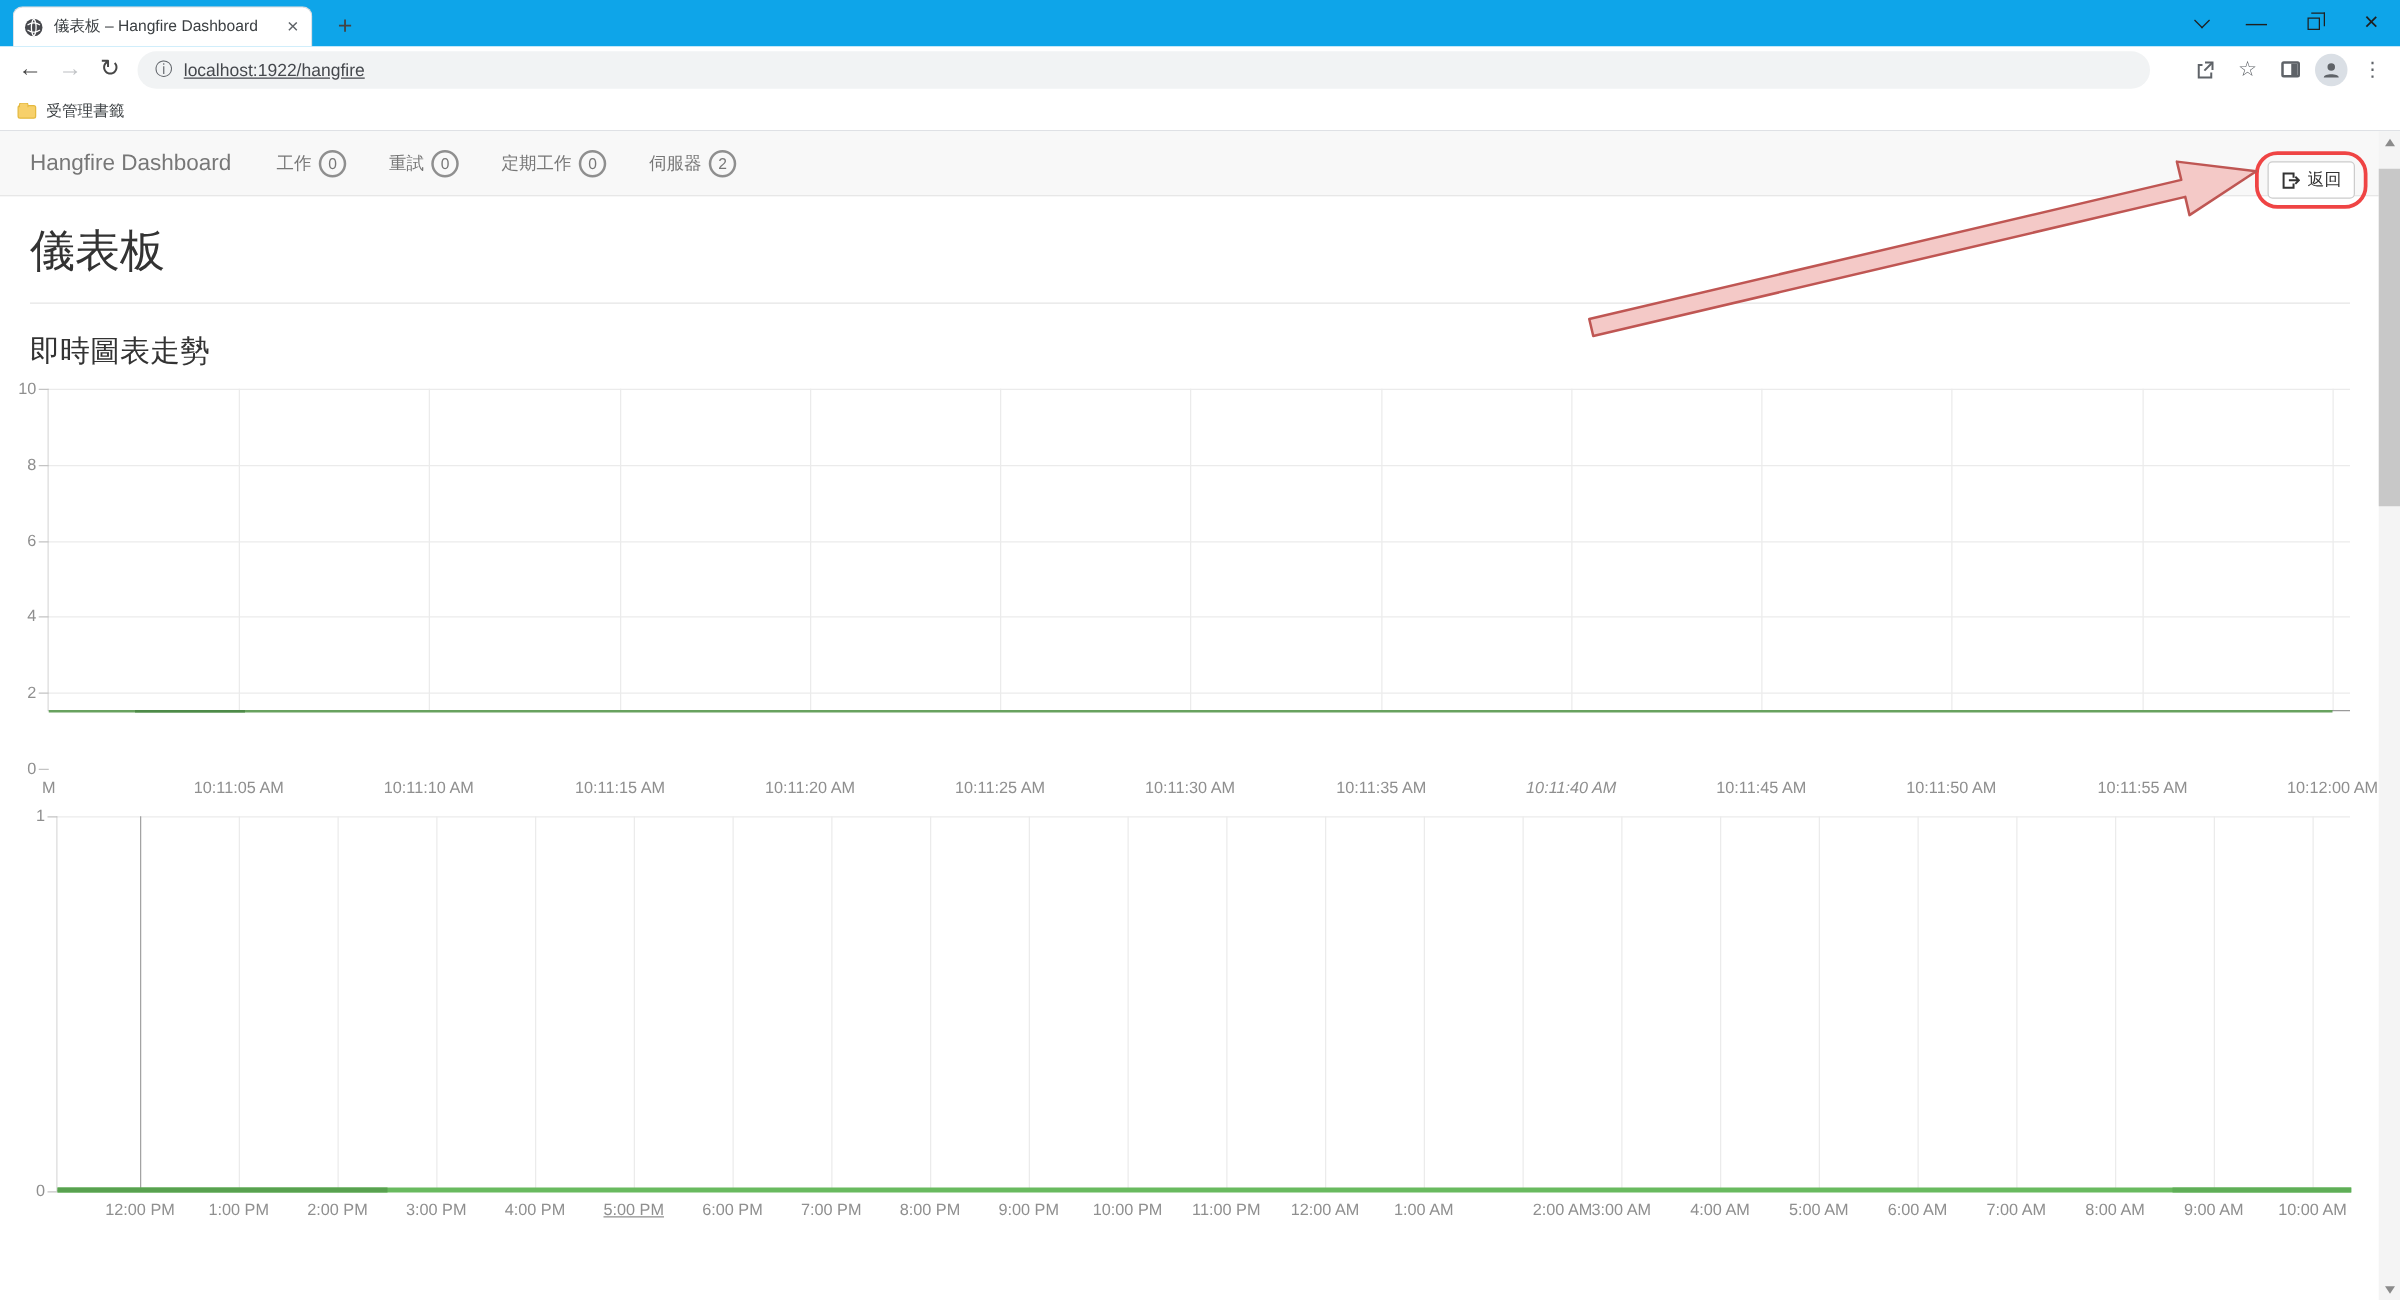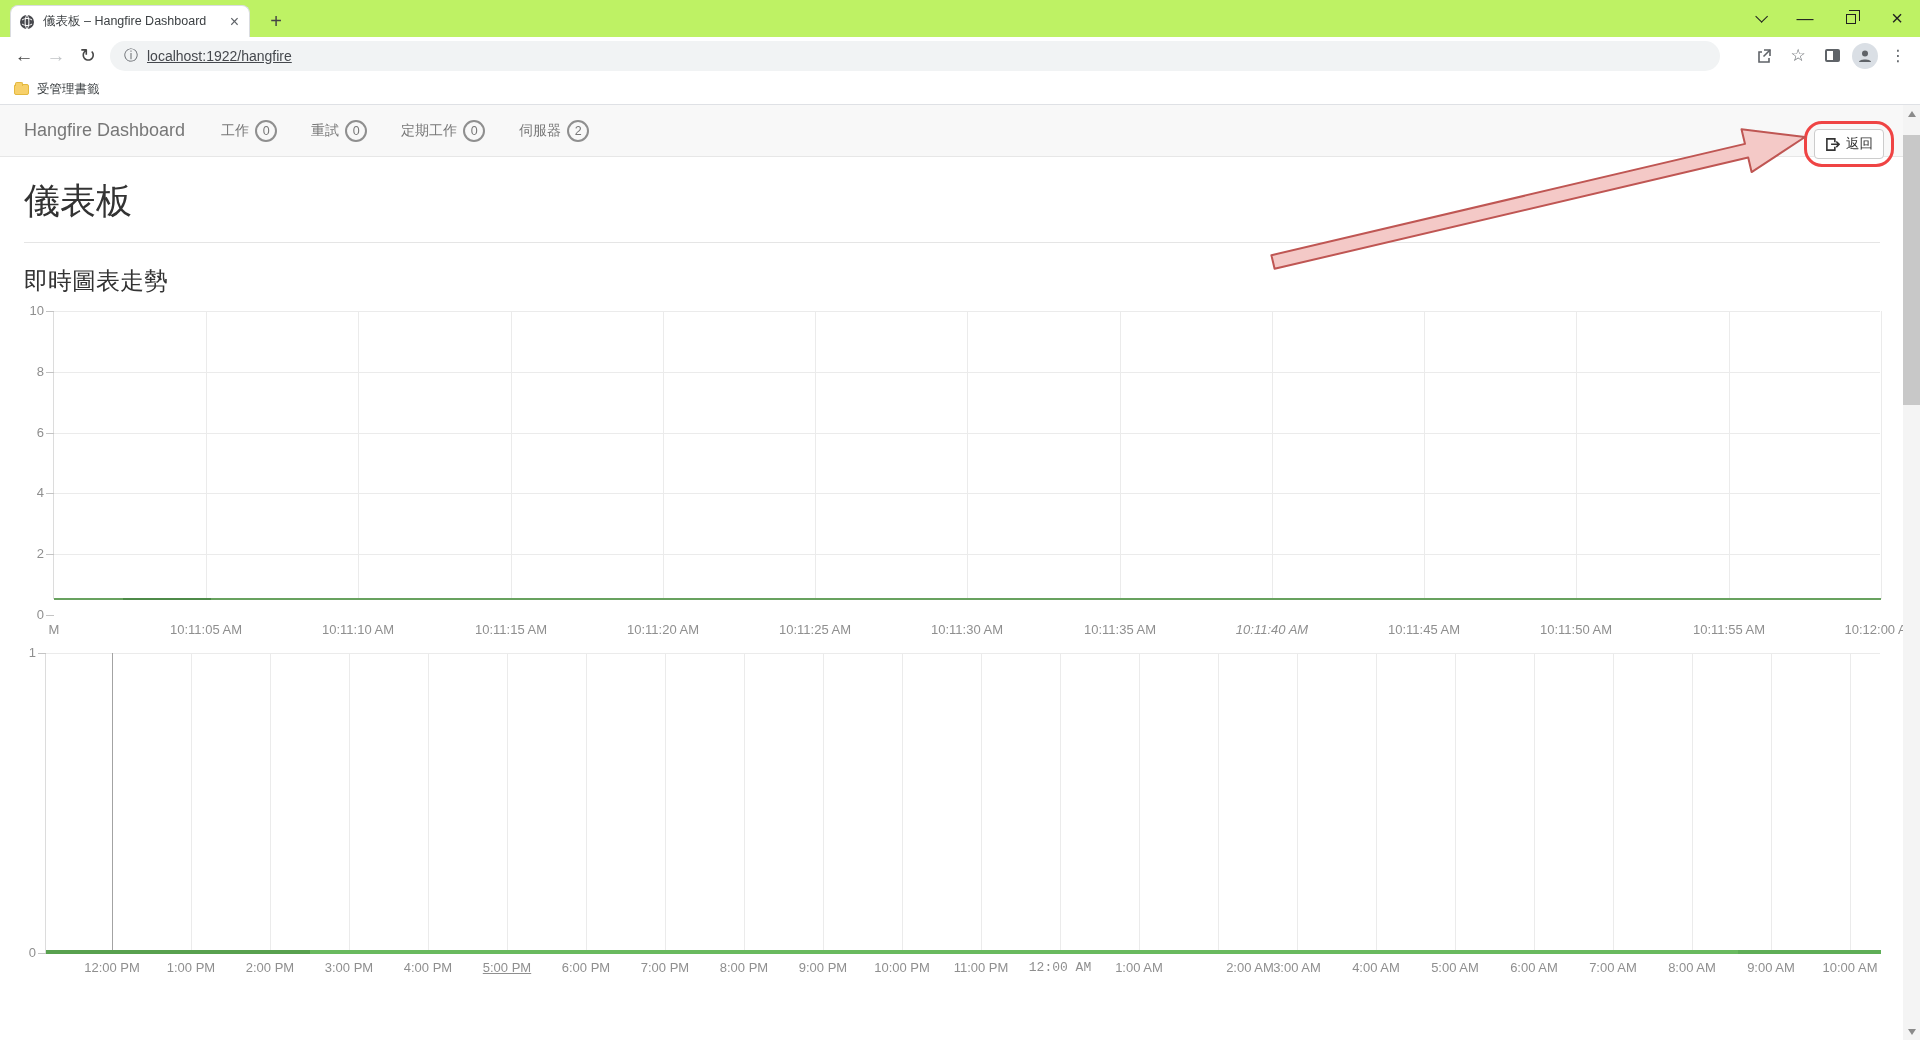--- a/index.html
+++ b/index.html
@@ -1,20 +1,20 @@
 <!DOCTYPE html>
 <html><head>
 <meta charset="utf-8">
 <style>
   * { margin:0; padding:0; box-sizing:border-box; }
   html,body { width:1920px; height:1040px; overflow:hidden;
     font-family:"Liberation Sans","DejaVu Sans",sans-serif; background:#fff; }
 
   
-  .titlebar { position:relative; height:37px; background:#bef264;text-decoration:underline; }
+  .titlebar { position:relative; height:37px; background:#0ea5e9;text-decoration:underline; }
   .tab { position:absolute; left:10px; top:5px; width:240px; height:32px;
     background:#fff; border:1px solid #dadce0; border-bottom:none;
     border-radius:8px 8px 0 0; display:flex; align-items:center; padding:0 8px; }
   .tab-title { font-size:12.5px; color:#3c4043; white-space:nowrap; overflow:hidden;
     flex:1; margin:0 8px; }
   .tab-close { font-size:16px; color:#5f6368; cursor:default; padding:0 2px; }
   .newtab-btn { position:absolute; left:262px; top:8px; font-size:20px; color:#444;
     width:28px; height:28px; text-align:center; line-height:26px; }
   .win-controls { position:absolute; right:0; top:0; height:37px; display:flex;
     align-items:center; }
@@ -209,21 +209,21 @@
         <span>返回</span>
       </button>
     </div>
   </div>
 
   <div class="container">
     <h1 class="page-title">儀表板</h1>
 
     <h3 class="section-h">即時圖表走勢</h3>
     <div id="realtime-chart" class="chart" style="margin-top: 14px; height: 334px;">
-        <div class="plot" style="margin-left: 29px; height: 288px;">
+        <div class="plot" style="margin-left: 14px; height: 258px;">
           <div class="ygrid" style="top: 0px;"></div>
           <div class="ydash" style="top: 0px; left: -8px;"></div>
           <div class="ylabel" style="left: -29px; width: 19px; top: -8px;">10</div>
           <div class="ygrid" style="top: 61px;"></div>
           <div class="ydash" style="top: 61px; left: -8px;"></div>
           <div class="ylabel" style="left: -29px; width: 19px; top: 53px;">8</div>
           <div class="ygrid" style="top: 122px;"></div>
           <div class="ydash" style="top: 122px; left: -8px;"></div>
           <div class="ylabel" style="left: -29px; width: 19px; top: 114px;">6</div>
           <div class="ygrid" style="top: 182px;"></div>
@@ -290,21 +290,21 @@
           <div class="xlabel" style="left: 554px; top: 307px;">7:00 PM</div>
           <div class="xgrid" style="left: 698px;"></div>
           <div class="xlabel" style="left: 633px; top: 307px;">8:00 PM</div>
           <div class="xgrid" style="left: 777px;"></div>
           <div class="xlabel" style="left: 712px; top: 307px;">9:00 PM</div>
           <div class="xgrid" style="left: 856px;"></div>
           <div class="xlabel" style="left: 791px; top: 307px;">10:00 PM</div>
           <div class="xgrid" style="left: 935px;"></div>
           <div class="xlabel" style="left: 870px; top: 307px;">11:00 PM</div>
           <div class="xgrid" style="left: 1014px;"></div>
-          <div class="xlabel" style="left: 949px; top: 307px; font-family: Liberation Mono, monospace;">12:00 AM</div>
+          <div class="xlabel" style="left: 949px; top: 307px;">12:00 AM</div>
           <div class="xgrid" style="left: 1093px;"></div>
           <div class="xlabel" style="left: 1028px; top: 307px;">1:00 AM</div>
           <div class="xgrid" style="left: 1172px;"></div>
           <div class="xlabel" style="left: 1139px; top: 307px;">2:00 AM</div>
           <div class="xgrid" style="left: 1251px;"></div>
           <div class="xlabel" style="left: 1186px; top: 307px;">3:00 AM</div>
           <div class="xgrid" style="left: 1330px;"></div>
           <div class="xlabel" style="left: 1265px; top: 307px;">4:00 AM</div>
           <div class="xgrid" style="left: 1409px;"></div>
           <div class="xlabel" style="left: 1344px; top: 307px;">5:00 AM</div>

